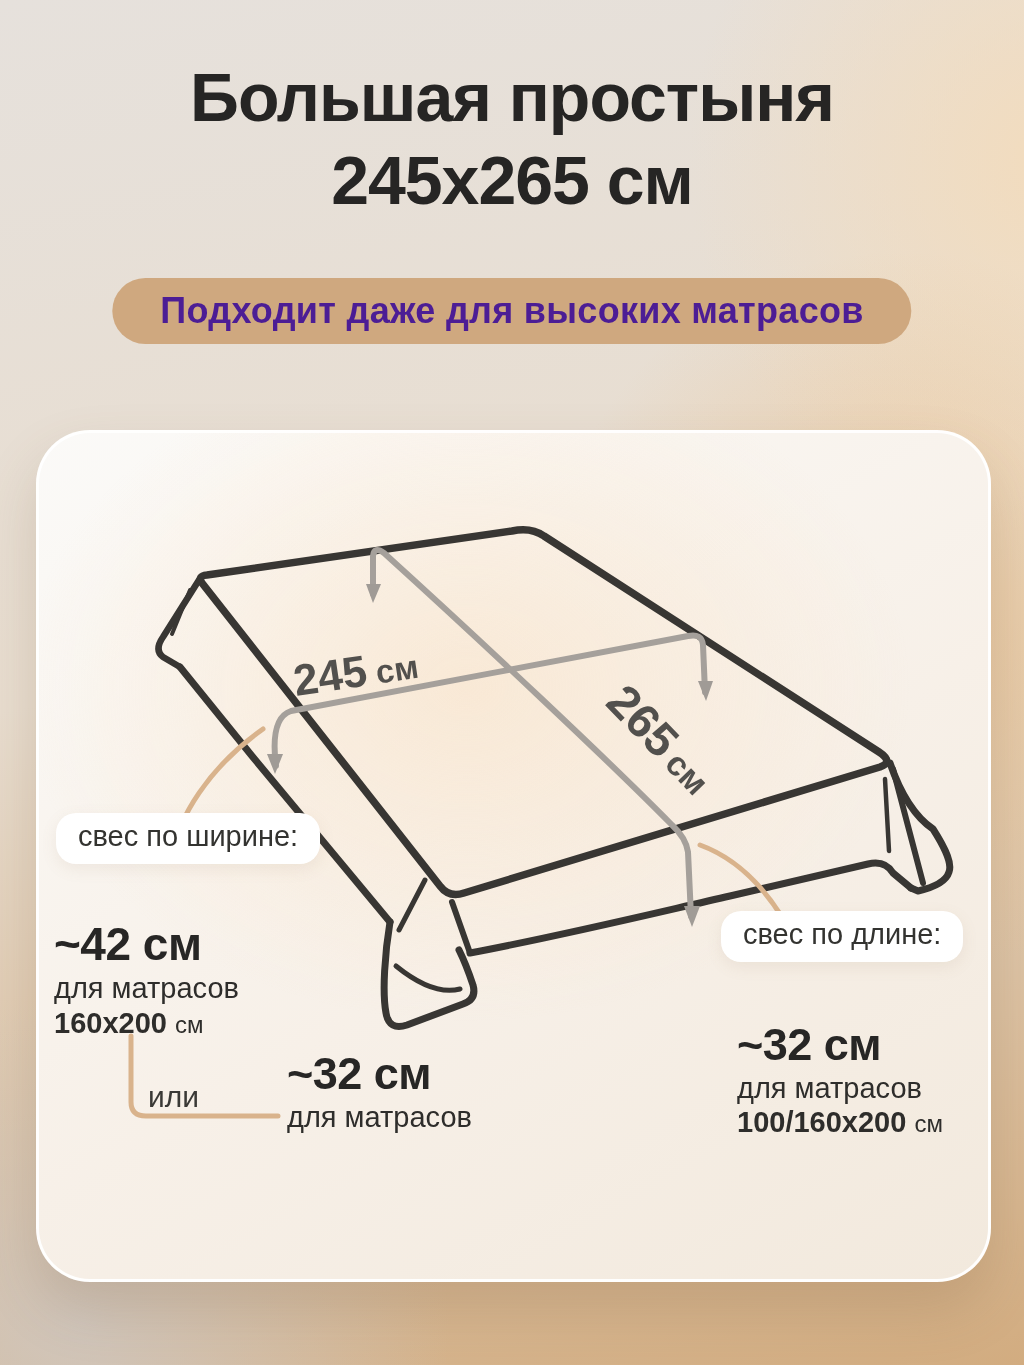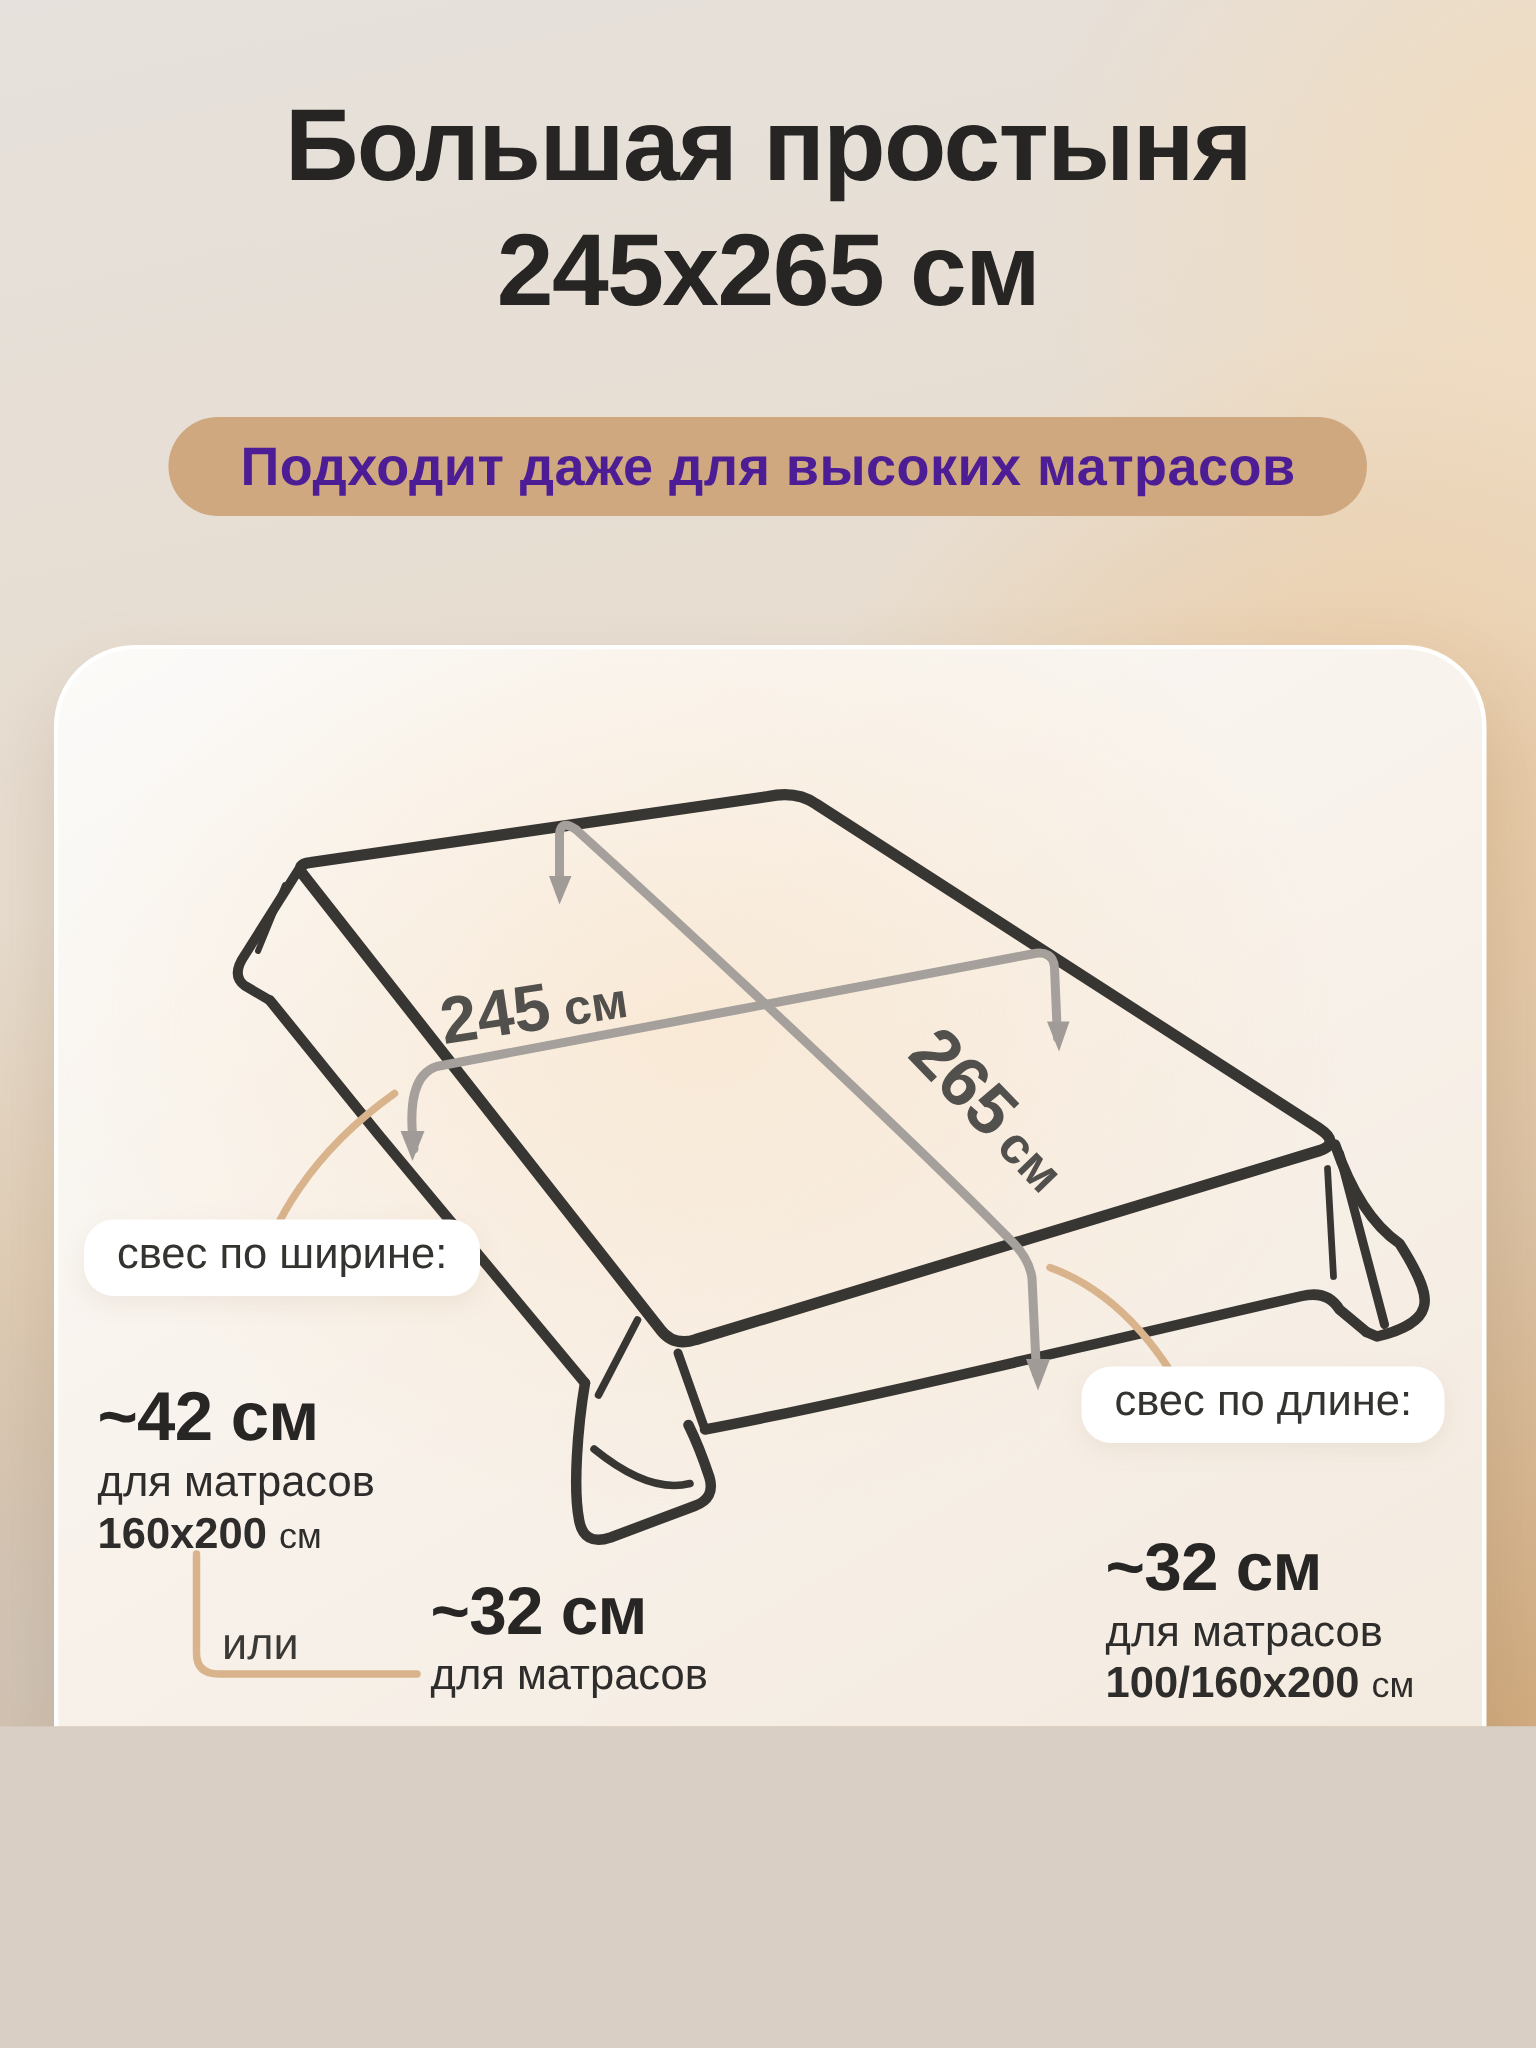--- a/index.html
+++ b/index.html
@@ -1,18 +1,18 @@
 <!DOCTYPE html>
 <html><head>
 <meta charset="utf-8">
 <style>
   html,body{margin:0;padding:0;background:#d9cfc4;}
   .stage{
     position:relative;
-    width:1024px;height:1151px;
+    width:1024px;height:1365px;
     overflow:hidden;
     font-family:"Liberation Sans","DejaVu Sans",sans-serif;
     background:
       radial-gradient(50% 38% at 88% 45%, rgba(238,185,120,0.50), rgba(238,185,120,0) 70%),
       radial-gradient(55% 45% at 103% 12%, rgba(244,219,185,0.85), rgba(244,219,185,0) 65%),
       radial-gradient(60% 40% at 8% 97%, rgba(207,200,194,0.85), rgba(207,200,194,0) 60%),
       linear-gradient(168deg, #e6e1dc 0%, #e8ddcf 45%, #d2ac80 100%);
   }
   .title{
     position:absolute;top:56px;left:0;right:0;
@@ -104,21 +104,21 @@
     <path class="tan" stroke-width="5" d="M 700,845 C 744,861 776,899 800,950"></path>
     <path class="tan" stroke-width="5" d="M 131,1036 L 131,1102 Q 131,1116 146,1116 L 278,1116"></path>
 
     <text class="dim" x="296" y="696" transform="rotate(-8.5 296 696)"><tspan>245</tspan><tspan class="u" dx="9">см</tspan></text>
 
     <text class="dim dim2" x="604" y="704" transform="rotate(46 604 704)"><tspan>265</tspan><tspan class="u" dx="7">см</tspan></text>
   </svg>
 
   <div class="pill" style="left:56px;top:813px;">свес по ширине:</div>
 
-  <div class="col" style="left:65px;top:920px;">
+  <div class="col" style="left:54px;top:920px;">
     <div class="num">~42 см</div>
     <div class="sub">для матрасов</div>
     <div class="size"><span>160x200</span> <span class="u">см</span></div>
   </div>
 
   <div class="or" style="left:148px;top:1080px;">или</div>
 
   <div class="col" style="left:287px;top:1050px;">
     <div class="num" style="font-size:45px;">~32 см</div>
     <div class="sub">для матрасов</div>

